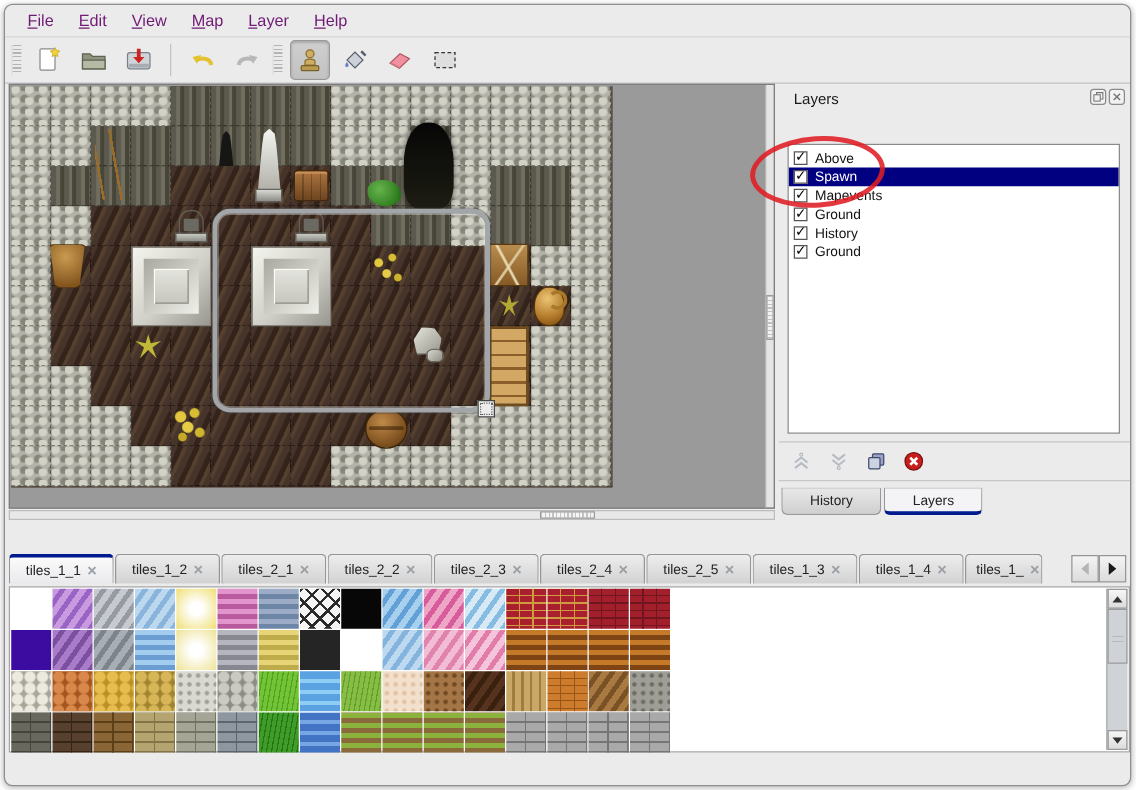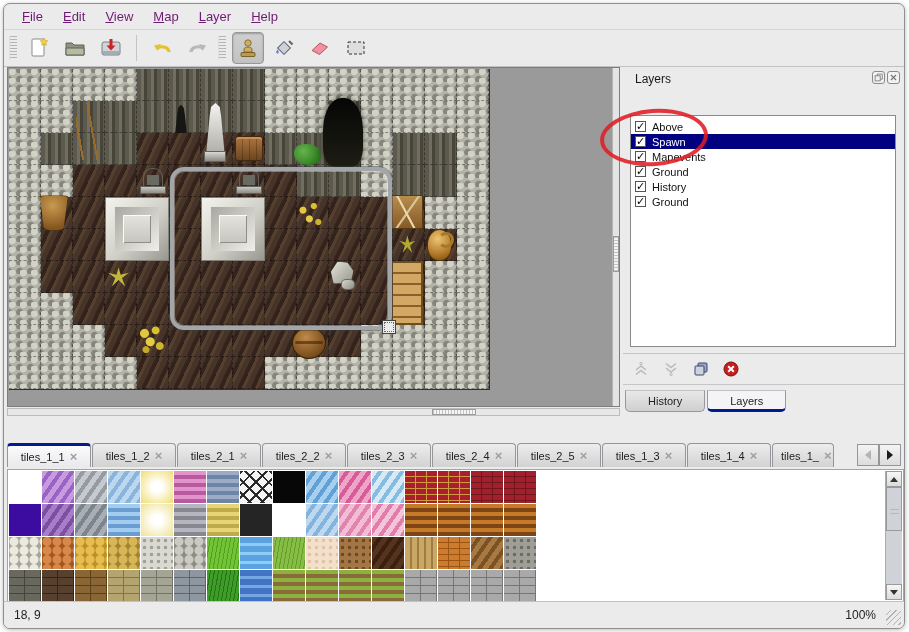--- a/index.html
+++ b/index.html
@@ -644,19 +644,14 @@
             <span class="tri-u"></span>
           </div>
         <div class="vs-thumb"></div>
         <div class="vs-arrow down">
             <span class="tri-d"></span>
           </div>
       </div>
     </div>
   </div>
 
-  <div class="statusbar">
-    <span class="sb-coords">18, 9</span>
-    <span class="sb-zoom">100%</span>
-    <span class="sb-grip"></span>
-  </div>
 
 </div>
 
 </body></html>

